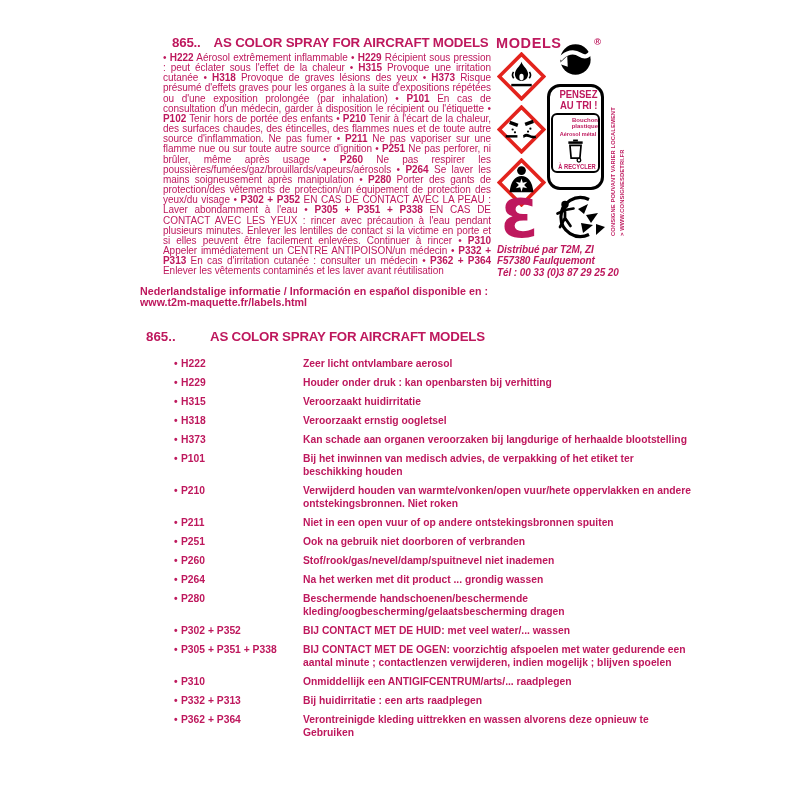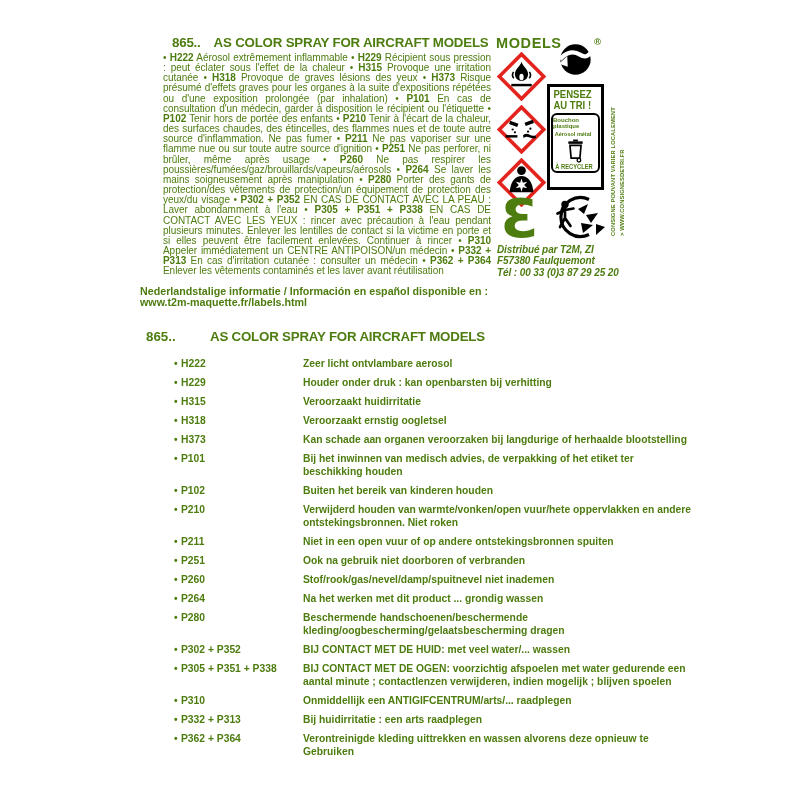--- a/index.html
+++ b/index.html
@@ -1,37 +1,37 @@
 <!DOCTYPE html>
 <html><head>
 <meta charset="utf-8">
 <title>Label</title>
 <style>
   html,body{margin:0;padding:0;background:#fff;}
   .page{position:relative;width:800px;height:800px;background:#ffffff;overflow:hidden;
-        font-family:"Liberation Sans",sans-serif;color:#4d7c0f;}
+        font-family:"Liberation Sans",sans-serif;color:#be185d;}
 
   
   .top-header{position:absolute;left:172px;top:35px;display:flex;gap:13px;
               font-weight:bold;font-size:13.3px;letter-spacing:-0.2px;white-space:nowrap;}
   .hazard-paragraph{position:absolute;left:163px;top:53px;width:328px;
               font-size:10px;line-height:10.15px;text-align:justify;letter-spacing:-0.05px;}
   .hazard-paragraph b{font-weight:bold;}
   .danger-word{position:absolute;left:496px;top:35px;font-weight:bold;font-size:14.5px;letter-spacing:0.6px;}
 
   .ghs{position:absolute;width:49px;height:49px;}
   .ghs-flame{left:497px;top:52px;}
   .ghs-corrosion{left:497px;top:105px;}
   .ghs-health{left:497px;top:158px;}
 
   .green-dot{position:absolute;left:559px;top:43px;width:33px;height:33px;}
   .registered-mark{position:absolute;left:594px;top:36px;font-size:9.5px;font-weight:bold;}
 
   .tri-box{position:absolute;left:547px;top:84px;width:49px;height:97px;
-           border:3px solid #000;border-radius:0;padding:2px 1px 1px;text-align:left;}
+           border:3px solid #000;border-radius:13px;padding:2px 1px 1px;text-align:right;}
   .tri-heading{font-weight:bold;font-size:10.6px;line-height:10.8px;transform:scaleX(0.9);white-space:nowrap;}
   .tri-inner{border:2px solid #000;border-radius:6px;margin-top:2px;padding:2px 0 1px;}
   .tri-item{font-weight:bold;font-size:6px;line-height:6.4px;}
   .tri-item2{font-weight:bold;font-size:6px;line-height:6.4px;margin-top:2px;white-space:nowrap;transform:scaleX(0.92);}
   .bin-icon{display:block;margin:1px auto 0;}
   .tri-footer{font-weight:bold;font-size:6.4px;line-height:7px;white-space:nowrap;transform:scaleX(0.9);}
 
   .side-note{position:absolute;left:609px;top:84px;height:152px;
              writing-mode:vertical-rl;transform:rotate(180deg);
              font-size:5.8px;line-height:8.5px;font-weight:bold;letter-spacing:0.1px;white-space:nowrap;}
@@ -178,24 +178,20 @@
     <div class="statement-row">
       <div class="statement-code"><span class="b">•</span><span>H373</span></div>
       <div>Kan schade aan organen veroorzaken bij langdurige of herhaalde blootstelling</div>
     </div>
 
     <div class="statement-row">
       <div class="statement-code"><span class="b">•</span><span>P101</span></div>
       <div>Bij het inwinnen van medisch advies, de verpakking of het etiket ter beschikking houden</div>
     </div>
 
-    <div class="statement-row">
-      <div class="statement-code"><span class="b">•</span><span>P102</span></div>
-      <div>Buiten het bereik van kinderen houden</div>
-    </div>
 
     <div class="statement-row">
       <div class="statement-code"><span class="b">•</span><span>P210</span></div>
       <div>Verwijderd houden van warmte/vonken/open vuur/hete oppervlakken en andere ontstekingsbronnen. Niet roken</div>
     </div>
 
     <div class="statement-row">
       <div class="statement-code"><span class="b">•</span><span>P211</span></div>
       <div>Niet in een open vuur of op andere ontstekingsbronnen spuiten</div>
     </div>

